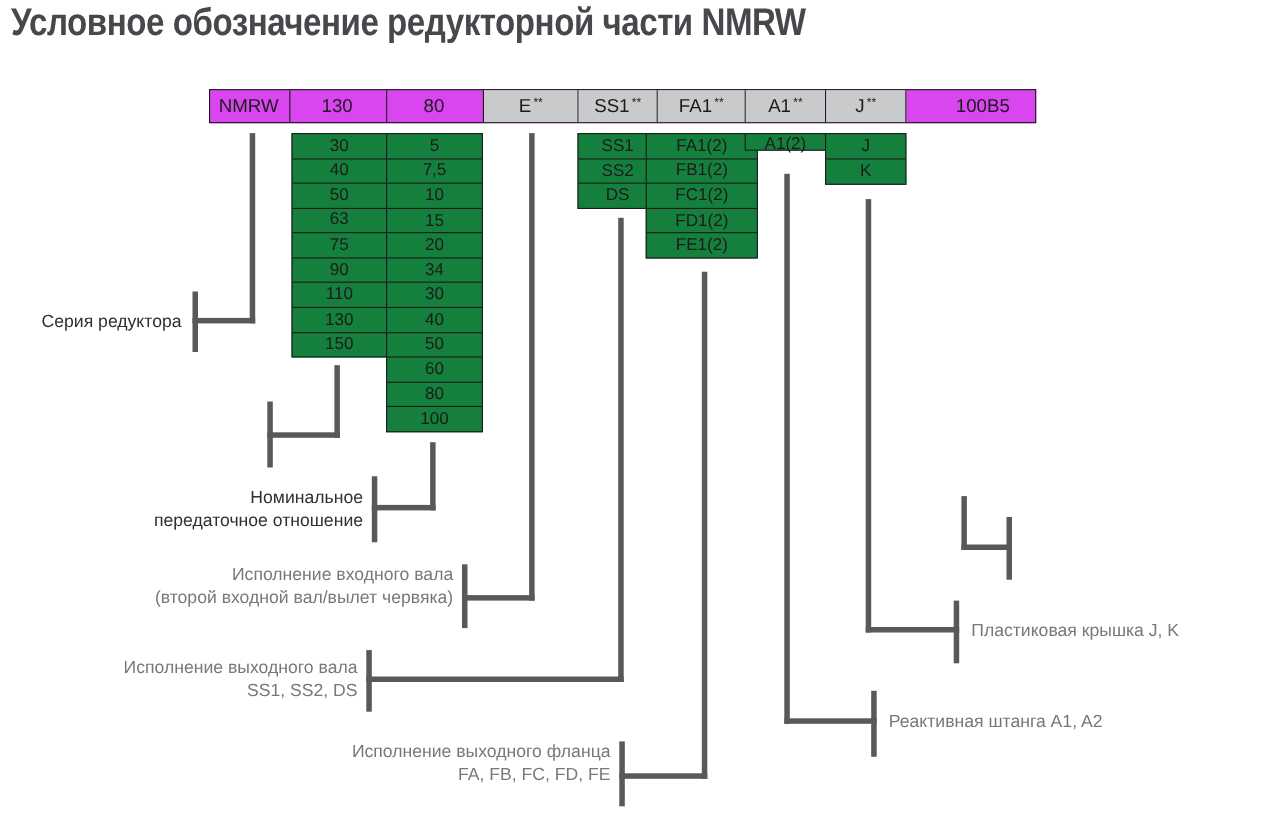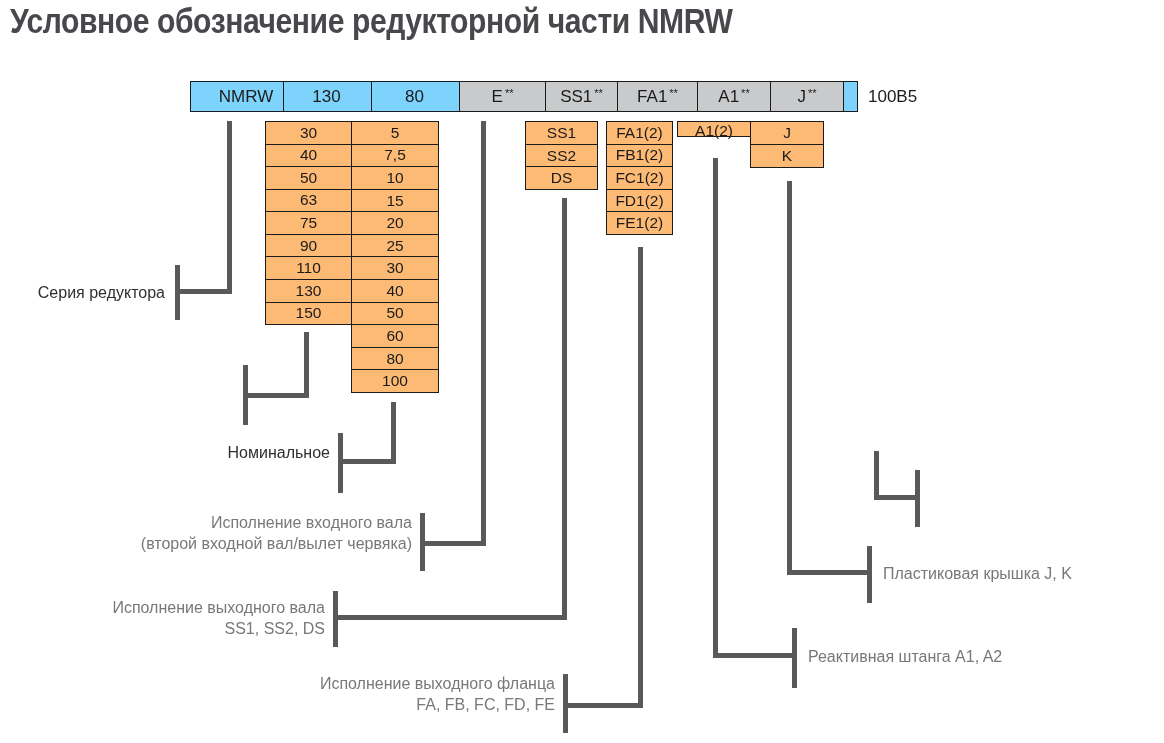--- a/index.html
+++ b/index.html
@@ -11,30 +11,30 @@
     --label-gray:#77787a;
     --title-color:#47484b;
   }
   html,body{margin:0;padding:0;background:#fff;}
   .canvas{position:relative;width:1164px;height:743px;background:#fff;
           font-family:"Liberation Sans",sans-serif;overflow:hidden;}
   .title{position:absolute;left:10px;top:1px;font-size:35px;font-weight:800;
          color:var(--title-color);letter-spacing:-0.5px;white-space:nowrap;
          transform:scaleX(0.86);transform-origin:left top;}
   
-  .hrow{position:absolute;left:190px;top:81px;width:668px;height:31px;
-        border:1.6px solid var(--border);display:flex;box-sizing:border-box;background:#7dd3fc;padding-left:20px;}
+  .hrow{position:absolute;left:190px;top:81px;width:752px;height:31px;
+        border:1.6px solid var(--border);display:flex;box-sizing:border-box;background:#d946ef;}
   .hcell{border-right:1.6px solid var(--border);box-sizing:border-box;display:flex;
          align-items:center;justify-content:center;font-size:17px;color:var(--ink);}
   .hcell:last-child{border-right:none;margin-left:24px;}
   .hcell.shaded{background:var(--fill);}
   .hcell sup{font-size:11px;margin-left:2px;line-height:0;position:relative;top:-4px;}
   
   .vtable{position:absolute;border:1.6px solid var(--border);box-sizing:border-box;
-          display:flex;flex-direction:column;background:#fdba74;}
+          display:flex;flex-direction:column;background:#15803d;}
   .vtable .cell{flex:1;border-bottom:1.6px solid var(--border);box-sizing:border-box;
           display:flex;align-items:center;justify-content:center;font-size:15.5px;color:var(--ink);}
   .vtable .cell:last-child{border-bottom:none;}
   
   .line{position:absolute;background:var(--line);}
   
   .lbl{position:absolute;font-size:16px;line-height:20.5px;white-space:nowrap;}
   .lbl.dark{color:var(--label-dark);}
   .lbl.gray{color:var(--label-gray);}
   .lbl.r{text-align:right;}
@@ -96,36 +96,36 @@
     <div class="cell">130</div>
     <div class="cell">150</div>
   </div>
 
   <div class="vtable" style="left:351px;top:121px;width:88px;height:272px">
     <div class="cell">5</div>
     <div class="cell">7,5</div>
     <div class="cell">10</div>
     <div class="cell">15</div>
     <div class="cell">20</div>
-    <div class="cell">25</div>
+    <div class="cell">34</div>
     <div class="cell">30</div>
     <div class="cell">40</div>
     <div class="cell">50</div>
     <div class="cell">60</div>
     <div class="cell">80</div>
     <div class="cell">100</div>
   </div>
 
   <div class="vtable" style="left:525px;top:121px;width:73px;height:69px">
     <div class="cell">SS1</div>
     <div class="cell">SS2</div>
     <div class="cell">DS</div>
   </div>
 
-  <div class="vtable" style="left:606px;top:121px;width:67px;height:114px">
+  <div class="vtable" style="left:587px;top:121px;width:102px;height:114px">
     <div class="cell">FA1(2)</div>
     <div class="cell">FB1(2)</div>
     <div class="cell">FC1(2)</div>
     <div class="cell">FD1(2)</div>
     <div class="cell">FE1(2)</div>
   </div>
 
   <div class="vtable" style="left:677px;top:121px;width:74px;height:16px">
     <div class="cell">A1(2)</div>
   </div>
@@ -170,20 +170,21 @@
 
   <div class="line" style="left:874px;top:451px;width:5px;height:49px"></div>
   <div class="line" style="left:874px;top:495px;width:46px;height:5px"></div>
   <div class="line" style="left:915px;top:470px;width:5px;height:57px"></div>
 
   <div class="lbl dark r" style="right:999px;top:283px">
     <div>Серия редуктора</div>
   </div>
   <div class="lbl dark r" style="right:834px;top:443px">
     <div>Номинальное</div>
+    <div>передаточное отношение</div>
   </div>
   <div class="lbl gray r" style="right:752px;top:513px">
     <div>Исполнение входного вала</div>
     <div>(второй входной вал/вылет червяка)</div>
   </div>
   <div class="lbl gray r" style="right:839px;top:598px">
     <div>Исполнение выходного вала</div>
     <div>SS1, SS2, DS</div>
   </div>
   <div class="lbl gray r" style="right:609px;top:674px">

